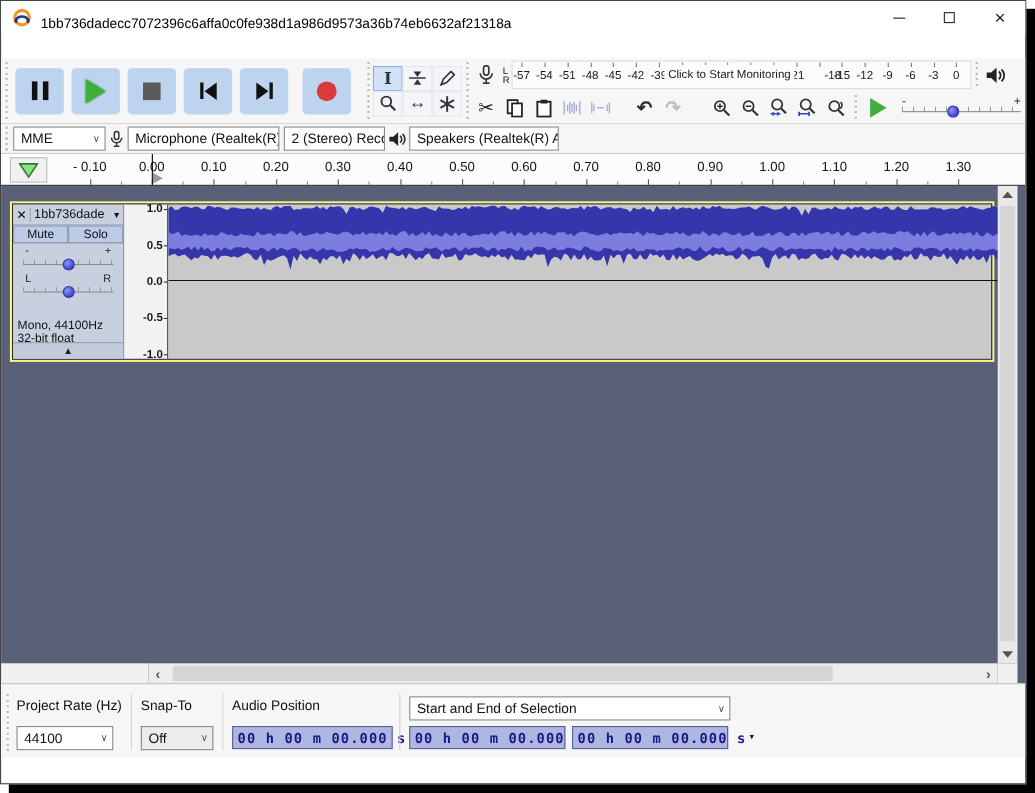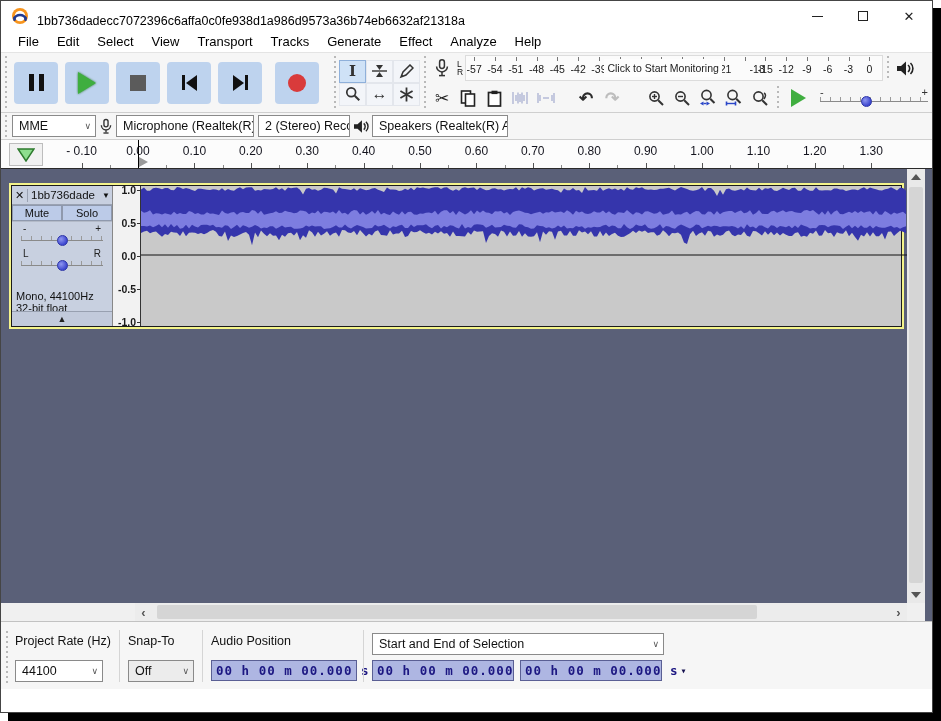--- a/index.html
+++ b/index.html
@@ -91,21 +91,21 @@
   #tp-close { width:16px; text-align:center; font-size:11px; color:#111; border-right:1px solid #9aa2b2; }
   #tp-name { flex:1; padding-left:3px; font-size:11.5px; white-space:nowrap; overflow:hidden; }
   #tp-name-arrow { font-size:8px; padding-right:2px; }
   #tp-btns { display:flex; height:17px; border-bottom:1px solid #b3bac8; }
   .mutesolo { flex:1; background:#bccbe8; border:1px solid #8f99ad; font-size:11px; display:flex; align-items:center; justify-content:center; }
   .mini-slider { width:82px; height:22px; margin:3px auto 0 auto; }
   .ms-end-l { position:absolute; left:2px; top:-2px; font-size:10px; color:#222; }
   .ms-end-r { position:absolute; right:2px; top:-2px; font-size:10px; color:#222; }
   #tp-info { position:absolute; left:4px; top:104px; line-height:12px; font-size:11px; color:#111; }
   #tp-collapse { position:absolute; left:0; bottom:0; width:100%; height:15px; background:#c2cadb; border-top:1px solid #98a0b0; text-align:center; font-size:9px; color:#222; line-height:14px; }
-  #vruler { width:28px; background:#f2f2f2; border-right:1px solid #333; position:relative; }
+  #vruler { width:40px; background:#f2f2f2; border-right:1px solid #333; position:relative; }
   .vr-num { position:absolute; right:4px; transform:translateY(-50%); font-size:10.5px; font-weight:bold; color:#1a1a1a; }
   .vr-tick { position:absolute; right:0; width:3px; height:1px; background:#333; }
   #wave { flex:1; position:relative; background:#c9c9c9; }
   #wave svg { position:absolute; left:0; top:0; }
 
   
   #hscroll-filler { position:absolute; left:0; top:434px; width:134px; height:18px; background:#f0f0f0; }
   #hscroll { position:absolute; left:134px; top:434px; width:772px; height:18px; background:#ececec; display:flex; align-items:center; }
   .hs-btn { width:17px; height:18px; display:flex; align-items:center; justify-content:center; color:#555; font-size:13px; font-weight:bold; }
   #hs-thumb { position:absolute; left:22px; width:600px; top:2px; height:14px; background:#d5d5d5; border-radius:2px; }
@@ -151,32 +151,20 @@
         <span class="bar"></span>
       </div>
     <div class="winbtn">
         <span class="box"></span>
       </div>
     <div class="winbtn">
         <span class="x">✕</span>
       </div>
   </div>
 
-  <div id="menubar">
-      <span class="menu-item">File</span>
-      <span class="menu-item">Edit</span>
-      <span class="menu-item">Select</span>
-      <span class="menu-item">View</span>
-      <span class="menu-item">Transport</span>
-      <span class="menu-item">Tracks</span>
-      <span class="menu-item">Generate</span>
-      <span class="menu-item">Effect</span>
-      <span class="menu-item">Analyze</span>
-      <span class="menu-item">Help</span>
-    </div>
 
   <div id="toolbars">
     <div class="grab"></div>
     <div id="transport">
       <div class="tbtn">
           <span class="pause-bars">
             <i></i>
             <i></i>
           </span>
         </div>

